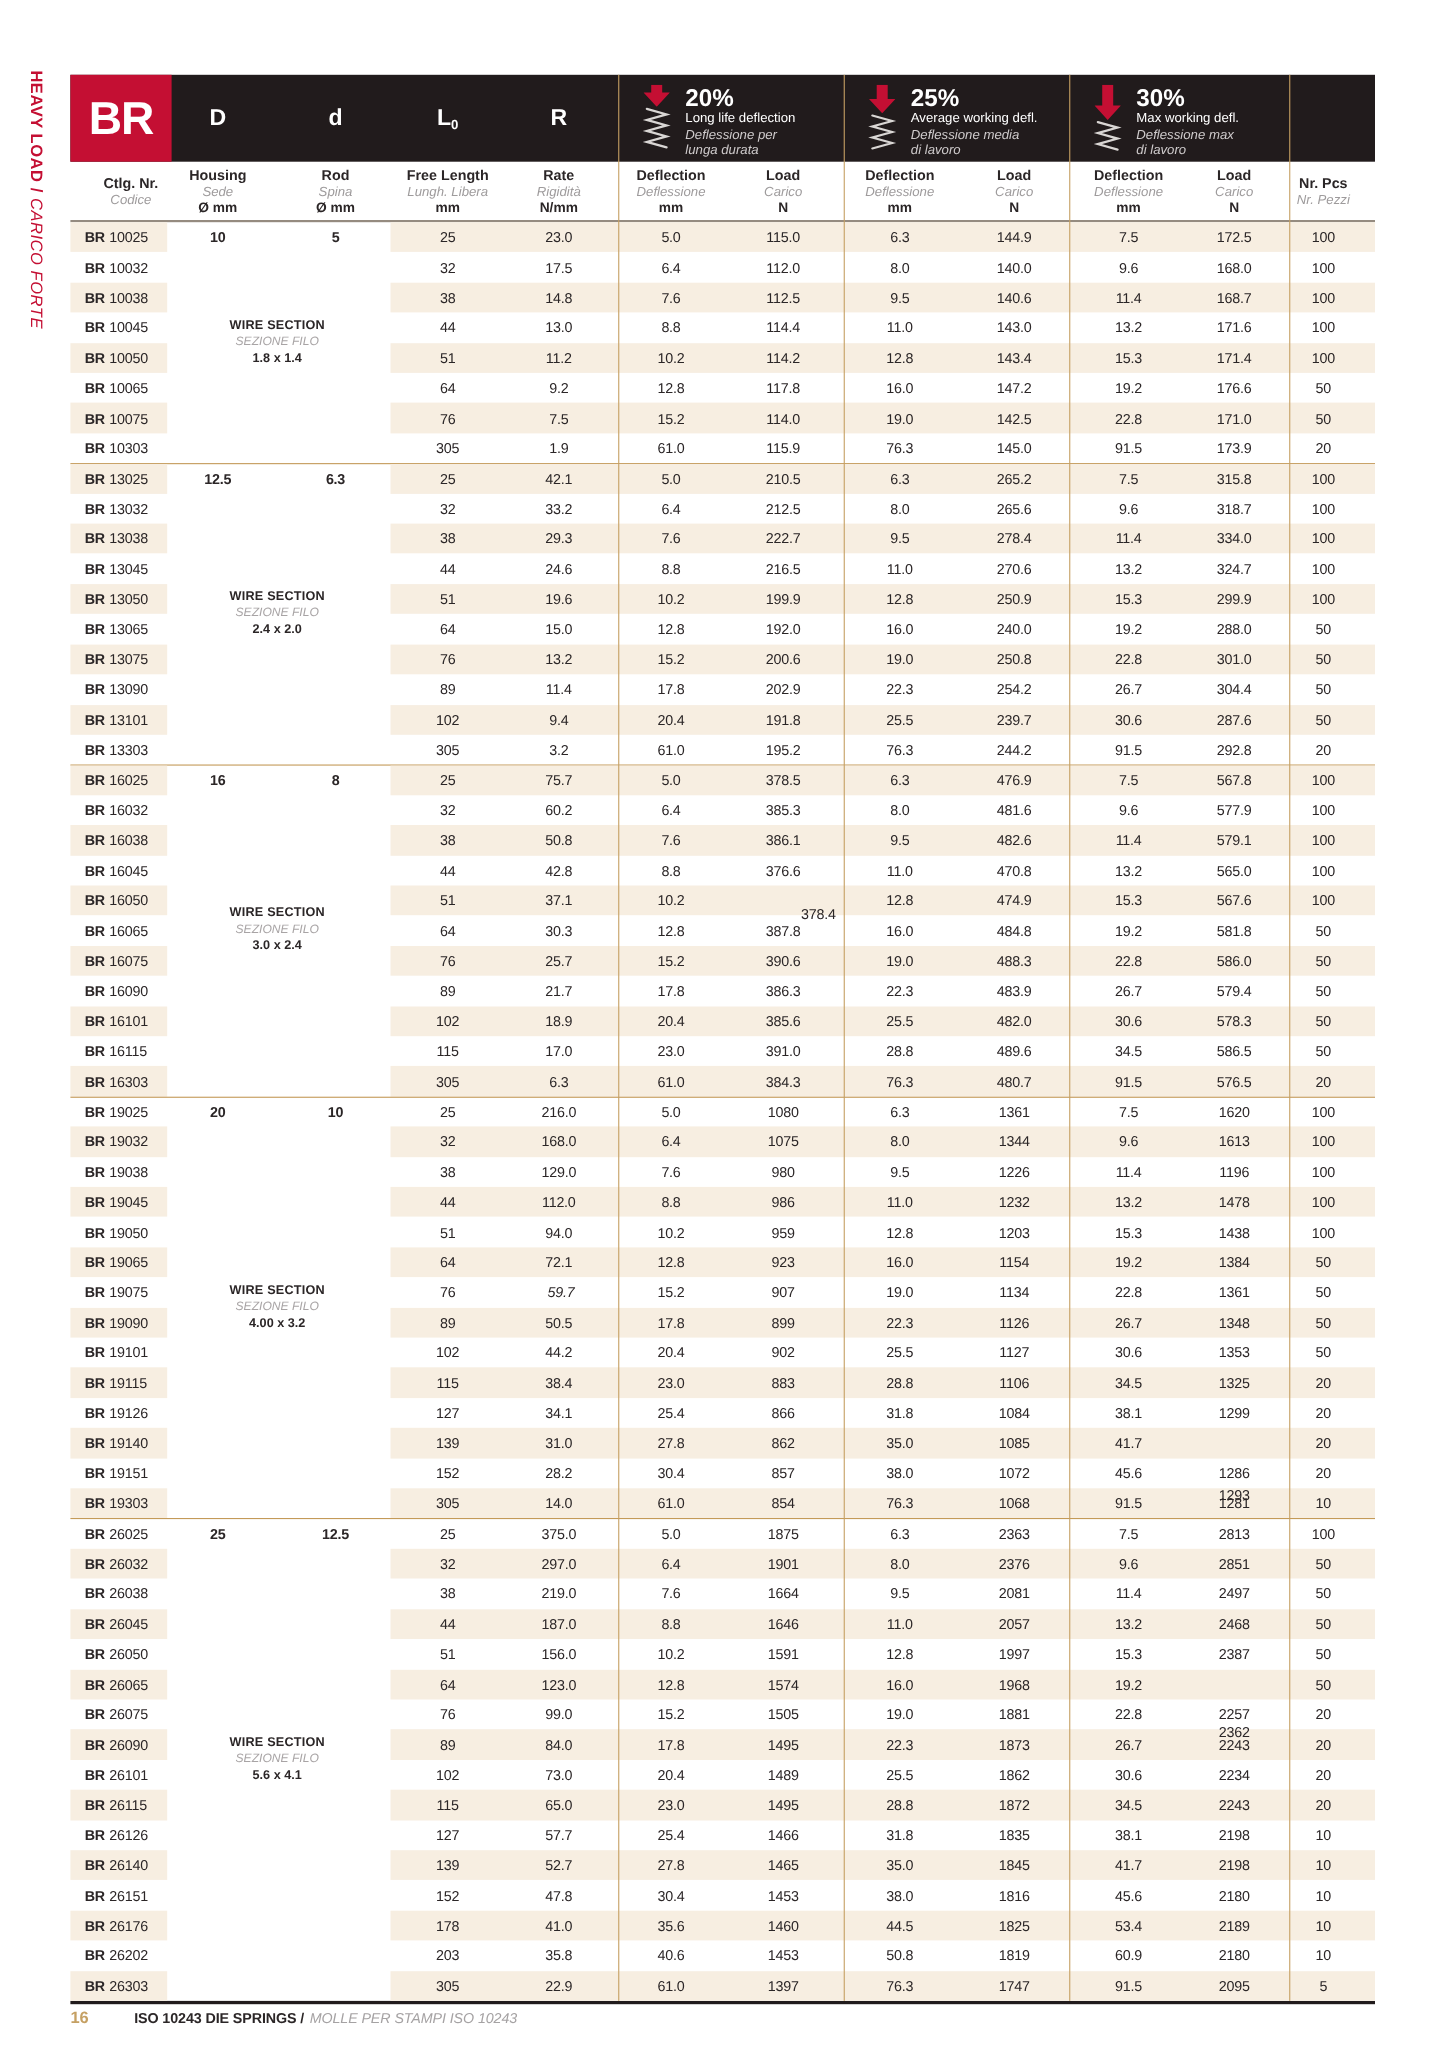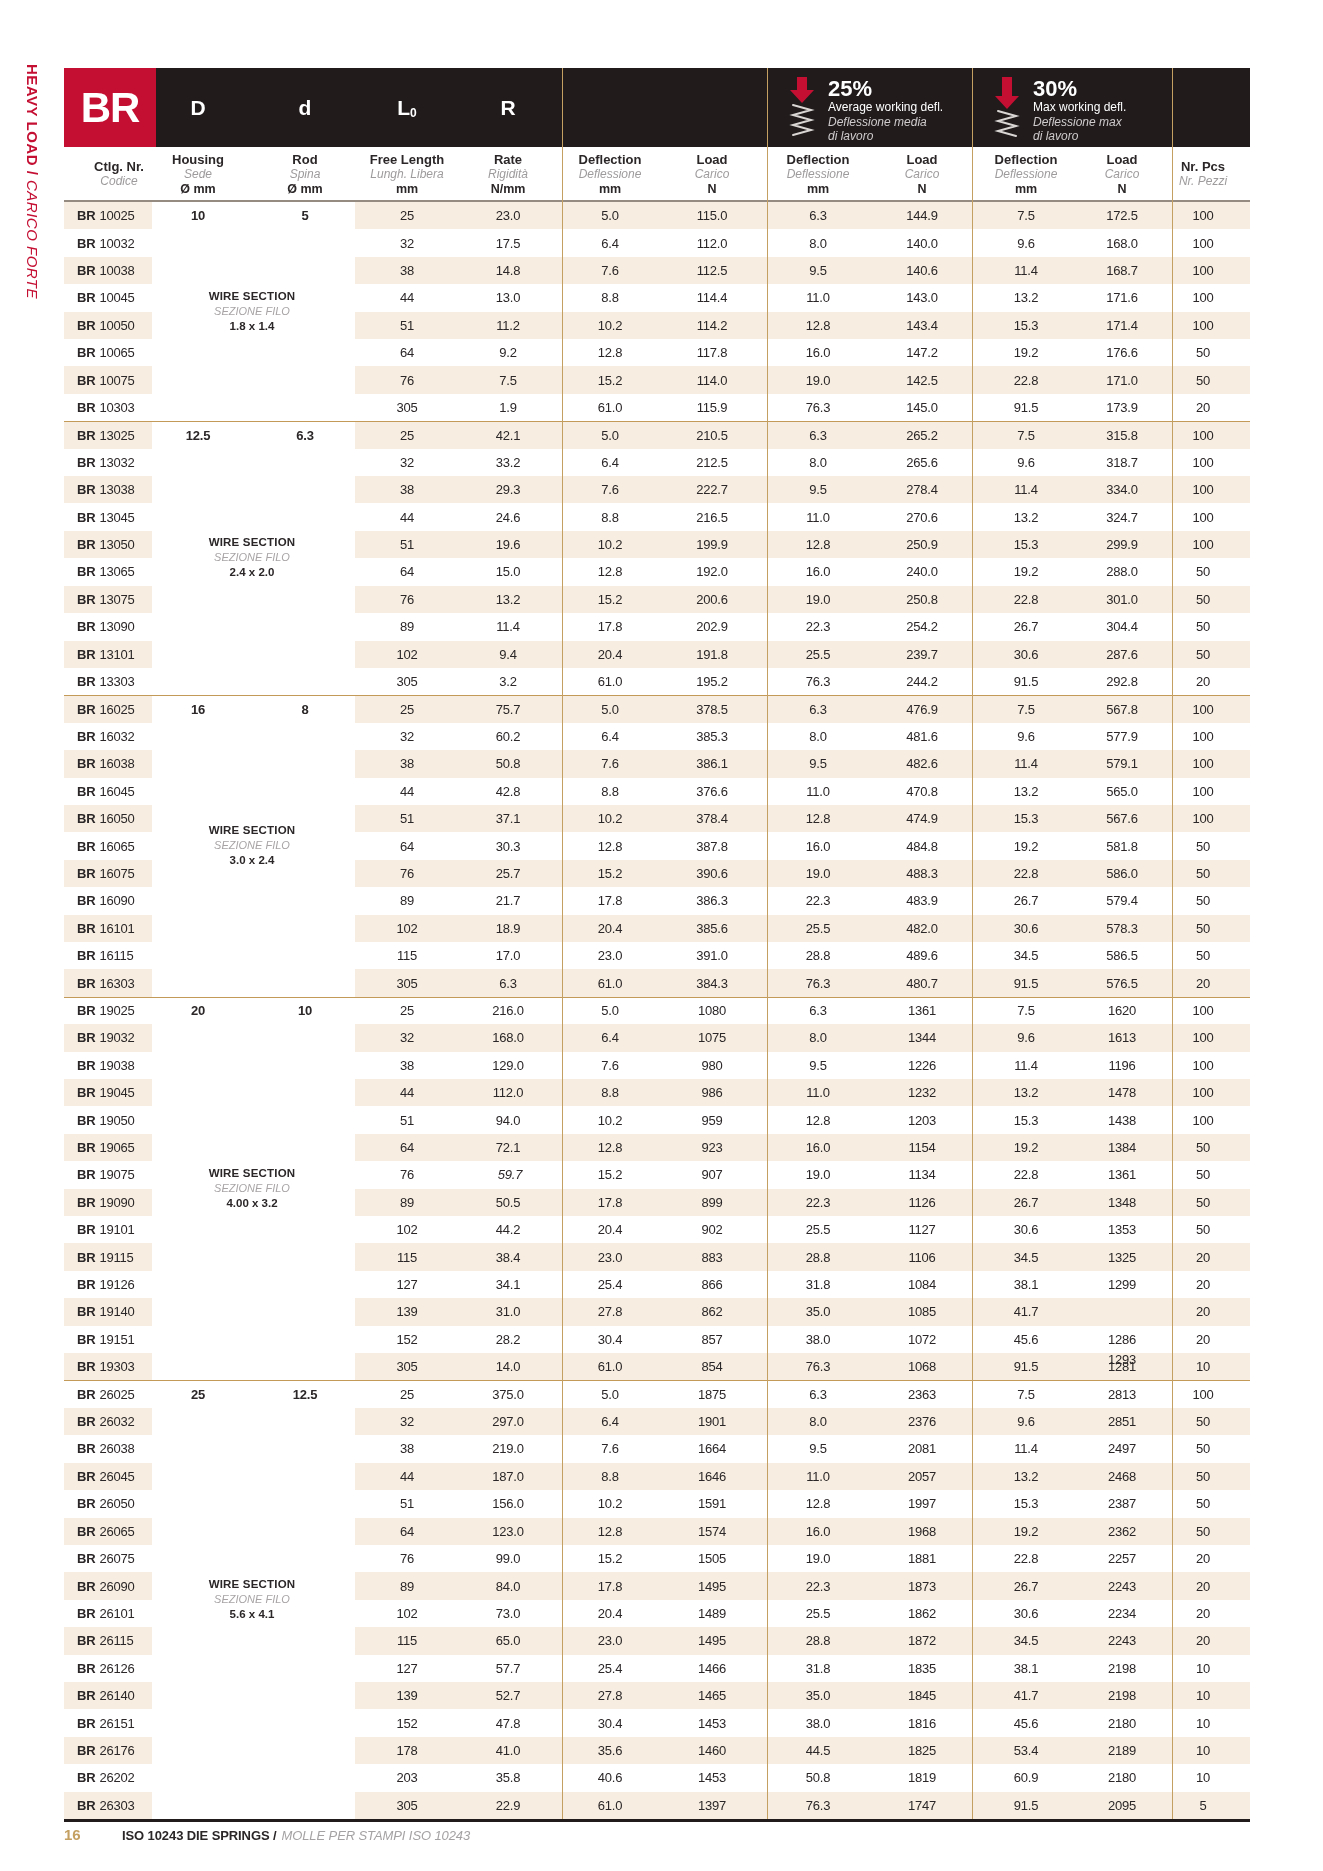--- a/index.html
+++ b/index.html
@@ -99,20 +99,36 @@
 
     <div class="head-bar">
       <div class="br-box">BR</div>
       <div id="dims">
           <div class="dim" style="left: 104px;">D</div>
           <div class="dim" style="left: 211px;">d</div>
           <div class="dim" style="left: 313px;">L<sub>0</sub></div>
           <div class="dim" style="left: 414px;">R</div>
         </div>
 
+      <div class="section s0">
+        <div class="icon-col">
+            <svg width="24" height="20">
+              <path d="M7 0 h10 v7 h7 L12 20 L0 7 h7 z" fill="#c40f33"></path>
+            </svg>
+            <svg width="26" height="42">
+              <path d="M4 2 L22 7 L4 12 L22 17 L4 22 L22 27 L4 32 L22 37" fill="none" stroke="#d9d6d4" stroke-width="2" stroke-linecap="round"></path>
+            </svg>
+          </div>
+        <div class="sec-txt">
+          <div class="pct">20%</div>
+          <div class="sec-l1">Long life deflection</div>
+          <div class="sec-l2">Deflessione per</div>
+          <div class="sec-l2">lunga durata</div>
+        </div>
+      </div>
 
       <div class="section s1">
         <div class="icon-col">
             <svg width="24" height="26">
               <path d="M7 0 h10 v13 h7 L12 26 L0 13 h7 z" fill="#c40f33"></path>
             </svg>
             <svg width="26" height="36">
               <path d="M4 2 L22 7 L4 12 L22 17 L4 22 L22 27 L4 32" fill="none" stroke="#d9d6d4" stroke-width="2" stroke-linecap="round"></path>
             </svg>
           </div>
@@ -587,21 +603,21 @@
         <div class="row odd">
           <div class="bg-l"></div>
           <div class="bg-r"></div>
           <div class="ctlg">
             <b>BR</b>
             <span>16050</span>
           </div>
           <div class="cell" style="left: 301px;">51</div>
           <div class="cell" style="left: 402px;">37.1</div>
           <div class="cell" style="left: 504px;">10.2</div>
-          <div class="cell" style="left: 606px;">378.4</div>
+          <div class="cell" style="left: 638px; margin-top: 12px;">378.4</div>
           <div class="cell" style="left: 712px;">12.8</div>
           <div class="cell" style="left: 816px;">474.9</div>
           <div class="cell" style="left: 920px;">15.3</div>
           <div class="cell" style="left: 1016px;">567.6</div>
           <div class="cell" style="left: 1097px;">100</div>
         </div>
         <div class="row">
           <div class="bg-l"></div>
           <div class="bg-r"></div>
           <div class="ctlg">
@@ -1037,21 +1053,21 @@
             <b>BR</b>
             <span>26065</span>
           </div>
           <div class="cell" style="left: 301px;">64</div>
           <div class="cell" style="left: 402px;">123.0</div>
           <div class="cell" style="left: 504px;">12.8</div>
           <div class="cell" style="left: 606px;">1574</div>
           <div class="cell" style="left: 712px;">16.0</div>
           <div class="cell" style="left: 816px;">1968</div>
           <div class="cell" style="left: 920px;">19.2</div>
-          <div class="cell" style="left: 1016px;">2362</div>
+          <div class="cell" style="left: 1016px; margin-top: 43px;">2362</div>
           <div class="cell" style="left: 1097px;">50</div>
         </div>
         <div class="row">
           <div class="bg-l"></div>
           <div class="bg-r"></div>
           <div class="ctlg">
             <b>BR</b>
             <span>26075</span>
           </div>
           <div class="cell" style="left: 301px;">76</div>

